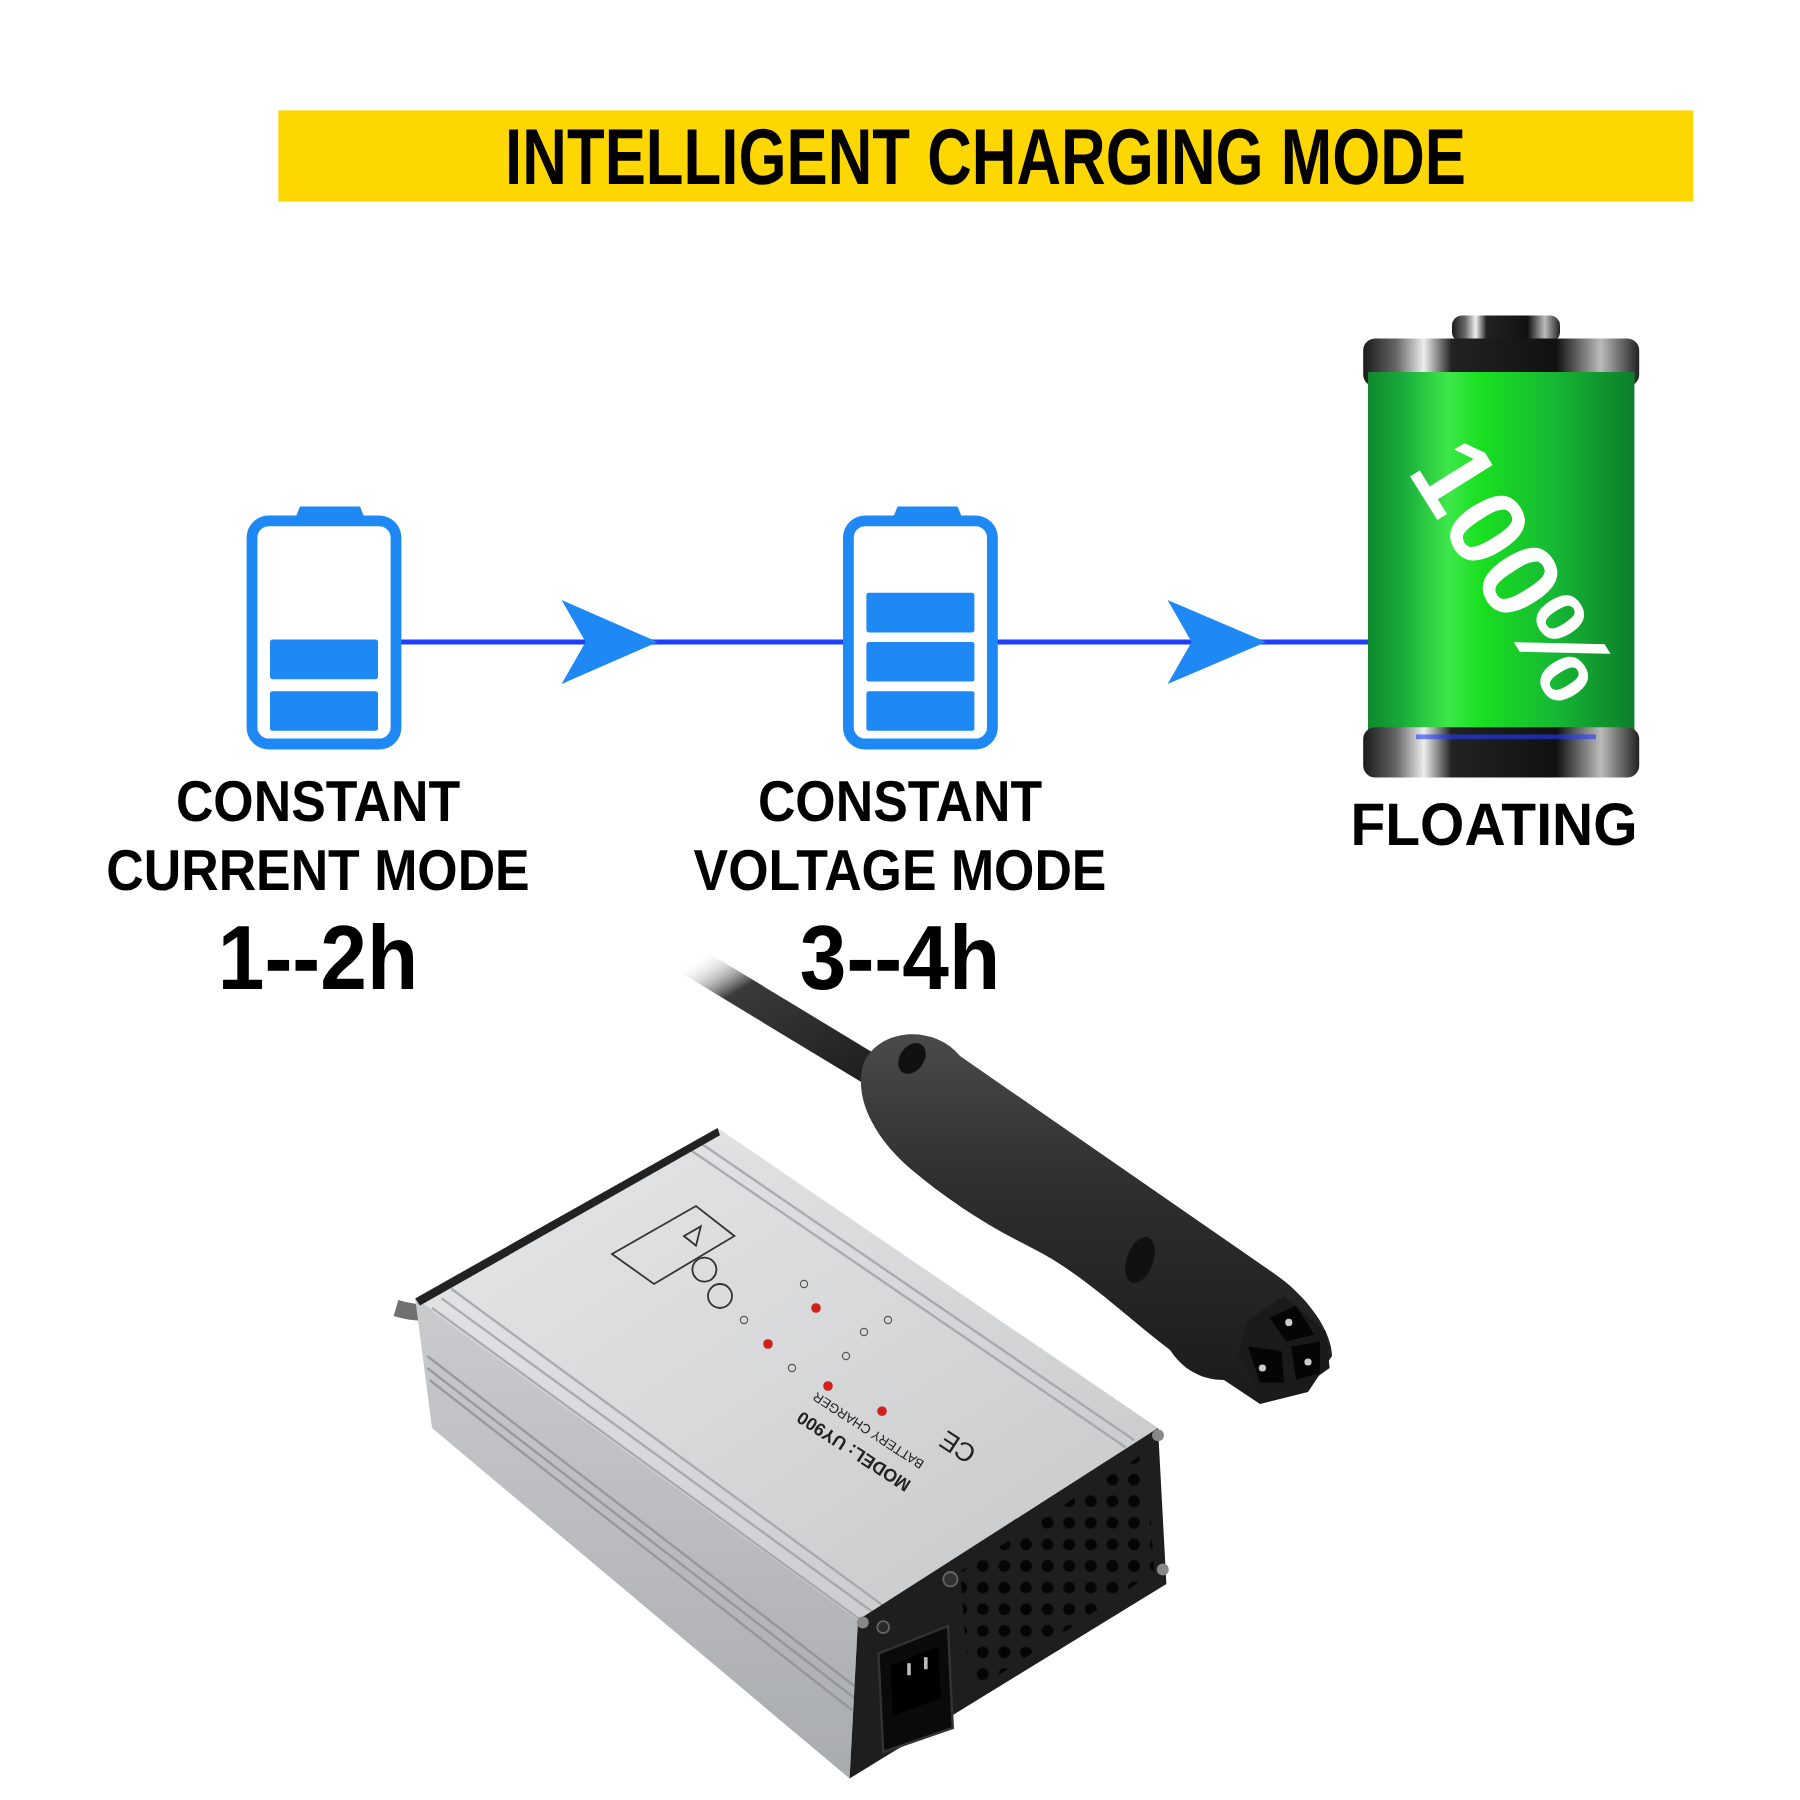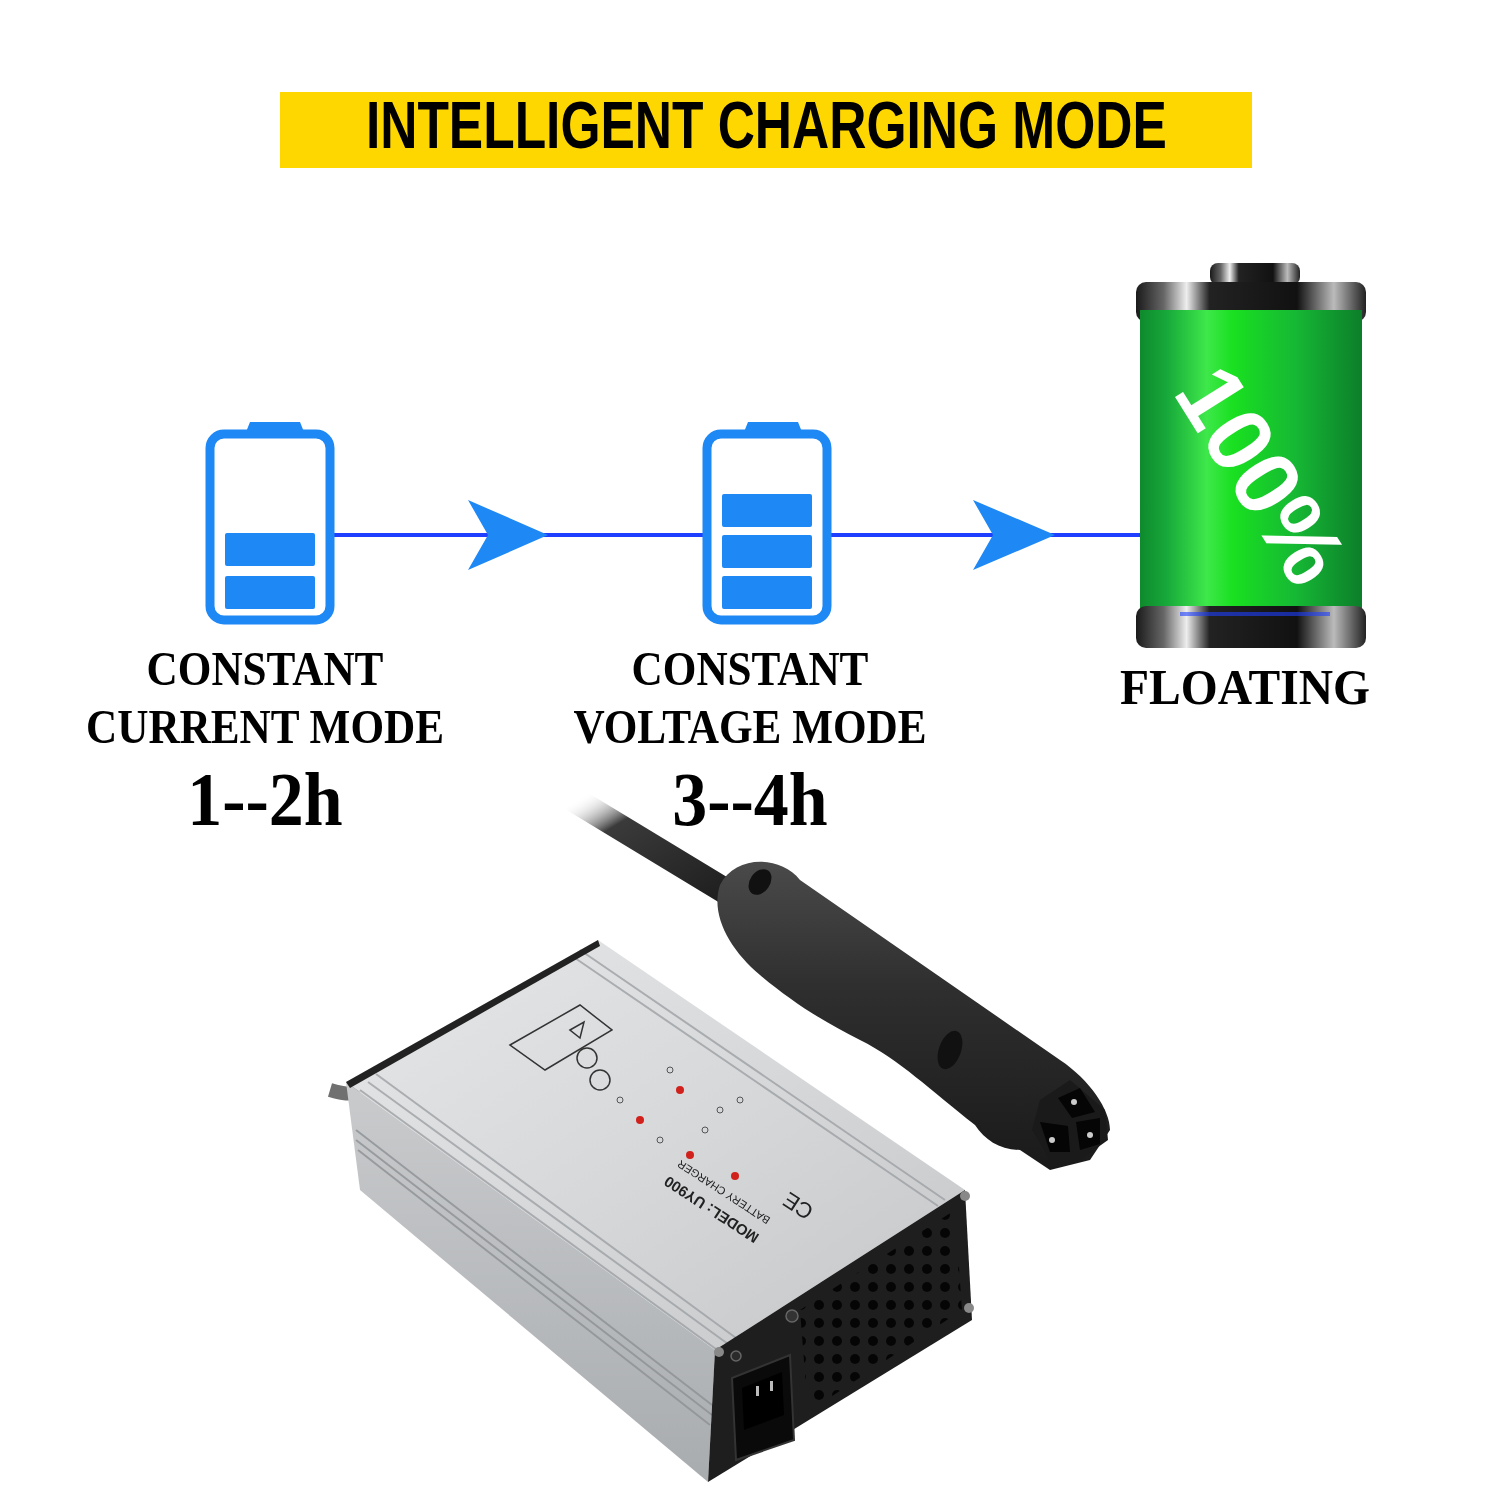--- a/index.html
+++ b/index.html
@@ -1,25 +1,25 @@
 <!DOCTYPE html>
 <html><head>
   <meta charset="utf-8">
   <style>
     html, body { margin: 0; padding: 0; background: #ffffff; }
     body { width: 1500px; height: 1500px; position: relative; overflow: hidden;
            font-family: "Liberation Sans", "DejaVu Sans", sans-serif; }
-    .banner { position: absolute; left: 232px; top: 92px; width: 972px; height: 76px;
-              background: #FFD700; display: flex; align-items: flex-start; justify-content: center; margin-left: 48px; }
+    .banner { position: absolute; left: 232px; top: 92px; width: 1179px; height: 76px;
+              background: #FFD700; display: flex; align-items: center; justify-content: center; }
     .banner-title { font-family: "Liberation Sans", sans-serif; font-weight: 700; font-size: 66px;
                     color: #000; letter-spacing: 0px; transform: scaleX(0.78); transform-origin: center;
                     white-space: nowrap; line-height: 1; }
     .diagram { position: absolute; left: 0; top: 0; width: 1500px; height: 1500px; }
     .stage-label { position: absolute; text-align: center; font-weight: 700; color: #000;
-                   font-family: Liberation Serif, serif; line-height: 1; white-space: nowrap; }
+                   font-family: Liberation Sans, sans-serif; line-height: 1; white-space: nowrap; }
     .stage-label .l1, .stage-label .l2 { display: block; font-size: 48px; transform: scaleX(0.9); }
     .stage-label .l2 { margin-top: 10px; }
     .stage-label .dur { display: block; font-size: 76px; margin-top: 10px; transform: scaleX(0.92); }
     #label-cc { left: 60px; top: 645px; width: 410px; }
     #label-cv { left: 550px; top: 645px; width: 400px; }
     #label-float { left: 1110px; top: 662px; width: 270px; text-align: center; }
     #label-float .l1 { font-size: 50px; transform: scaleX(0.95); }
     .pct { font-family: "Liberation Sans", sans-serif; font-weight: 700; }
   </style>
 </head>

